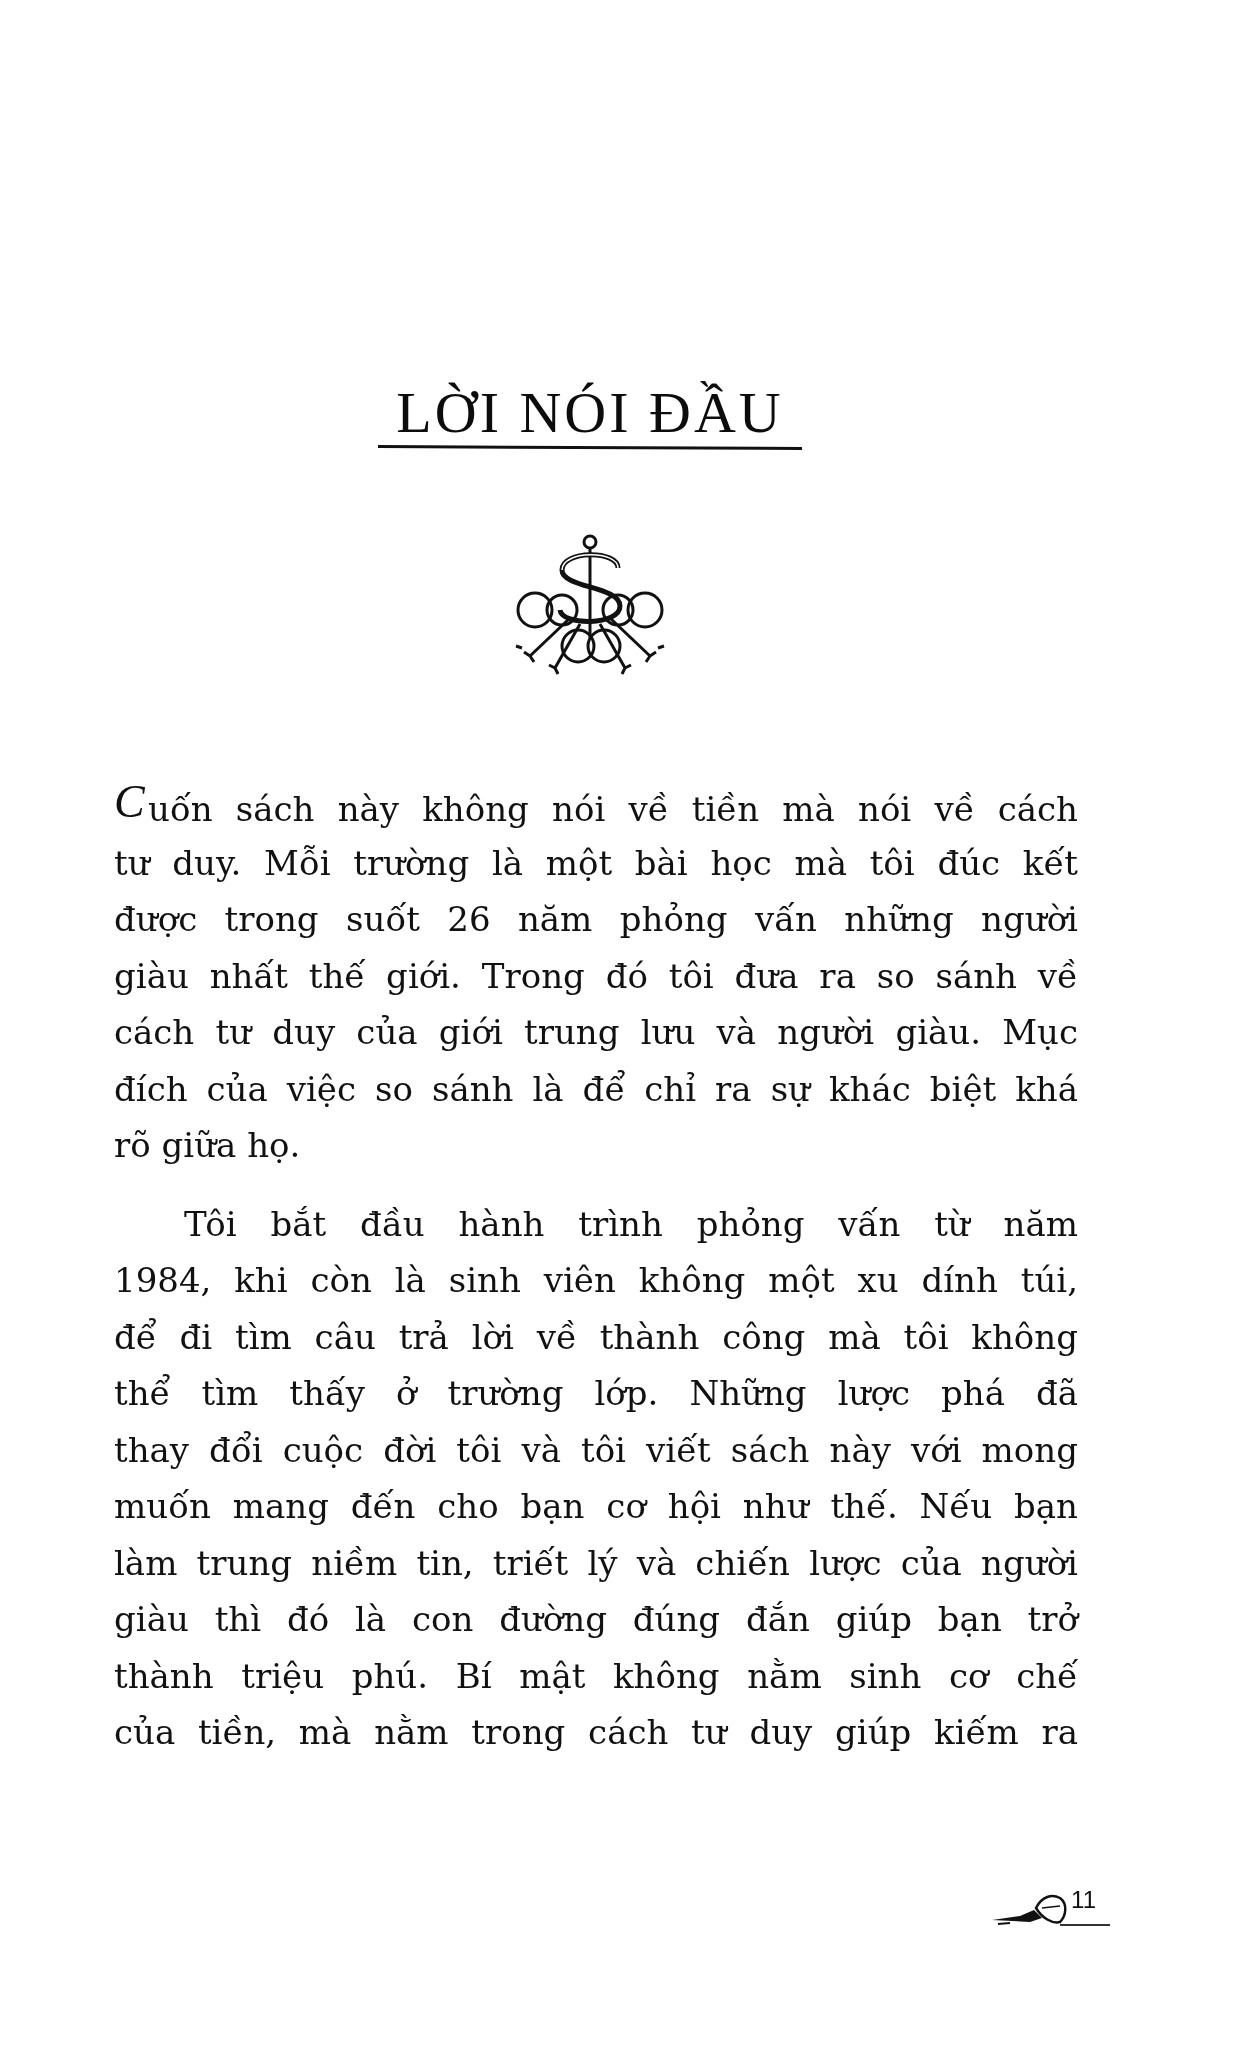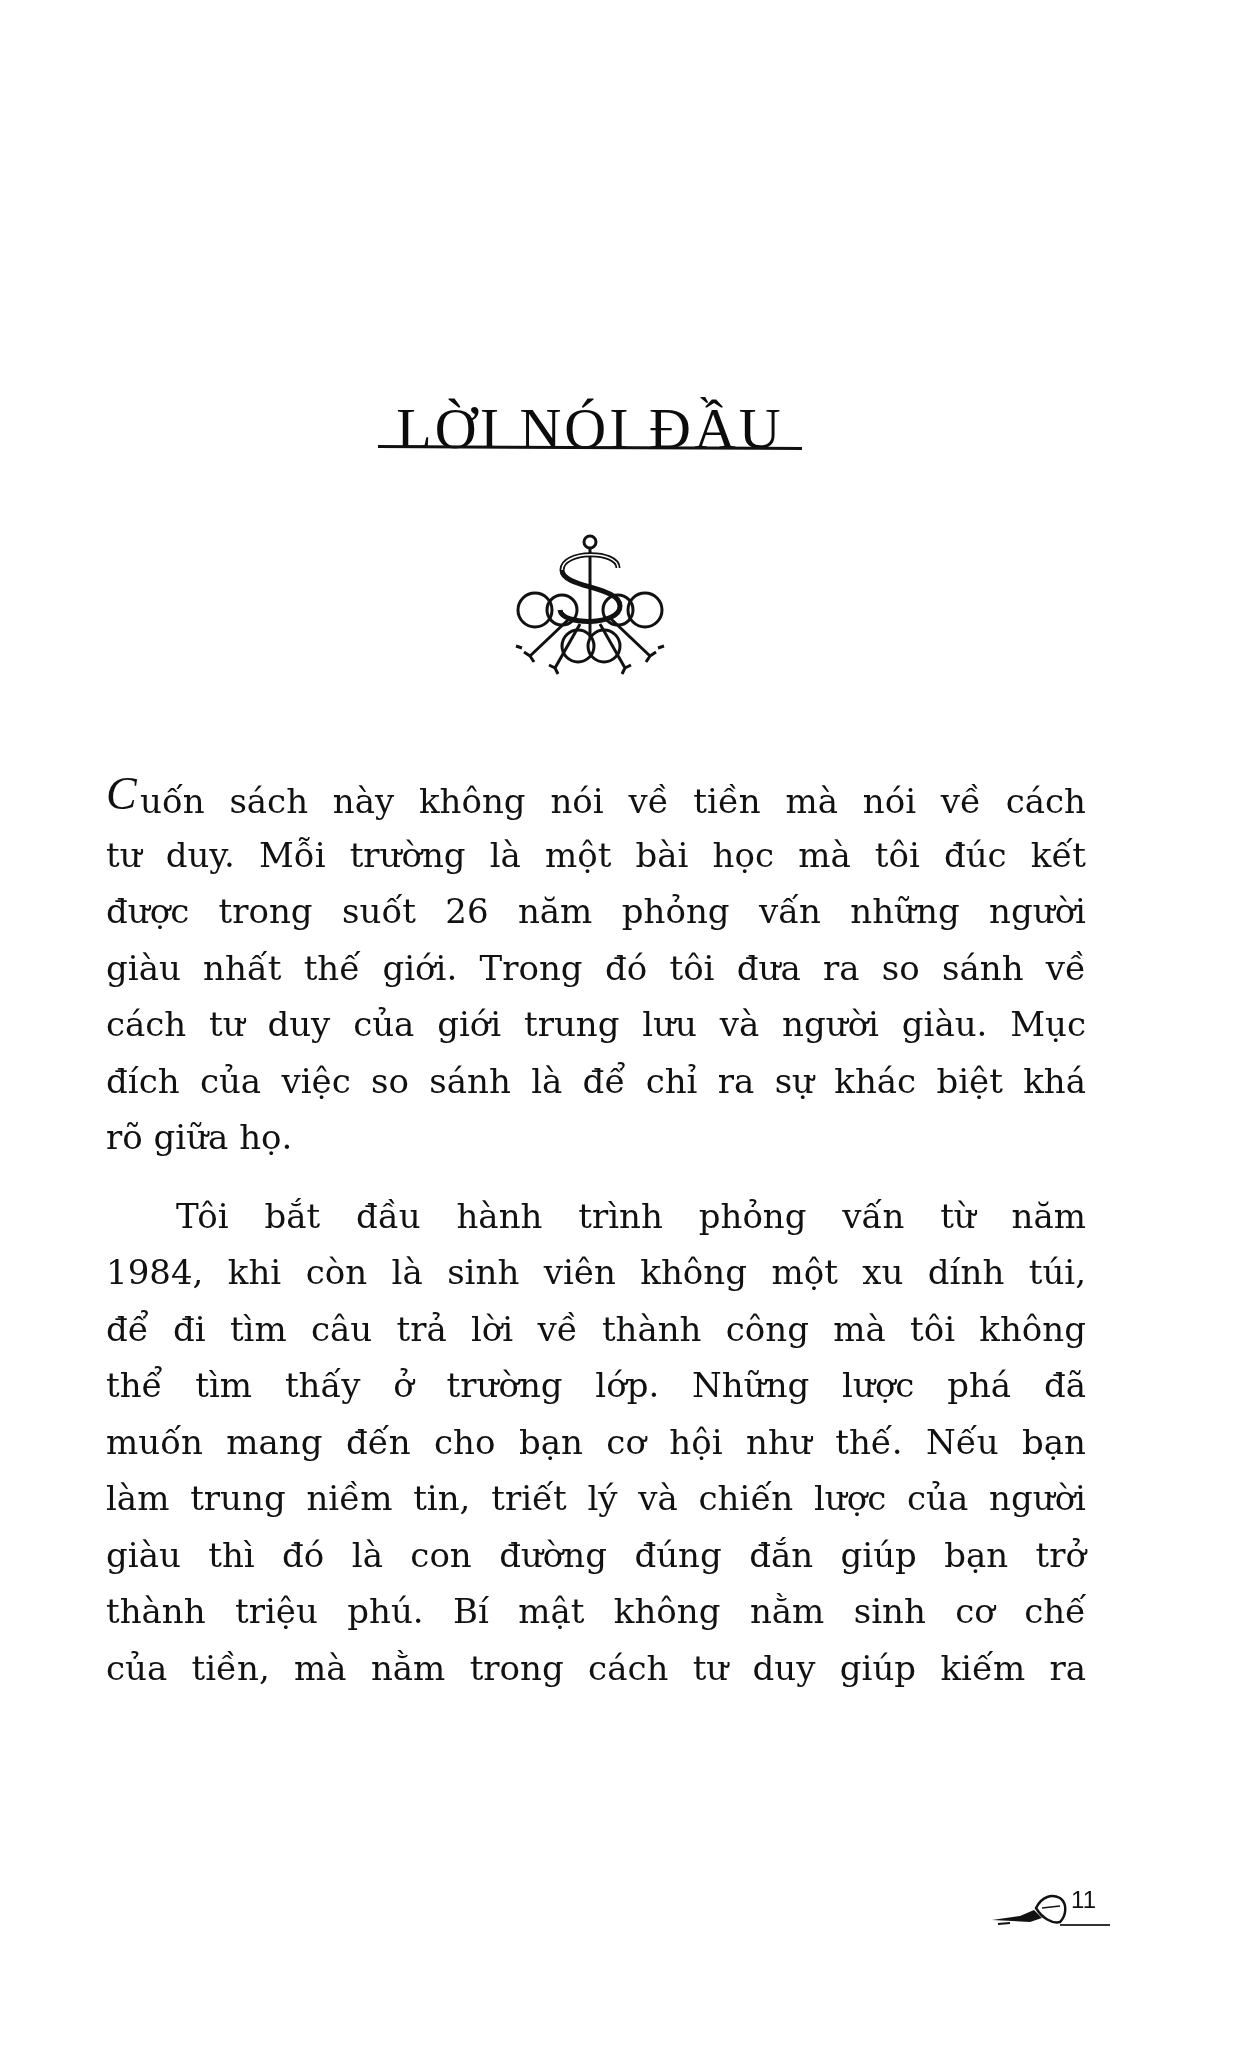--- a/index.html
+++ b/index.html
@@ -30,21 +30,21 @@
       text-align: center;
     }
     .title {
       font-family: "Liberation Serif", "DejaVu Serif", serif;
       font-size: 58px;
       letter-spacing: 3px;
       font-variant: small-caps;
       color: #0c0c0c;
       line-height: 70px;
       white-space: nowrap;
-      margin: 16px;
+      margin: 0;
       font-weight: normal;
       text-align: center;
     }
     .title-rule {
       position: absolute;
       left: 378px;
       top: 446px;
       width: 424px;
       height: 3px;
       background: #111;
@@ -61,21 +61,21 @@
       position: absolute;
       left: 106px;
       top: 770px;
       width: 980px;
       font-family: "DejaVu Serif", "Liberation Serif", serif;
       font-size: 34px;
       line-height: 56.5px;
       color: #111;
     }
     .para {
-      margin: 0;
+      margin: 8px;
       text-align: justify;
       text-align-last: justify;
     }
     .line {
       display: block;
       text-align: justify;
       text-align-last: justify;
       white-space: nowrap;
       height: 56.5px;
     }
@@ -172,20 +172,21 @@
       <span class="line">giàu nhất thế giới. Trong đó tôi đưa ra so sánh về</span>
       <span class="line">cách tư duy của giới trung lưu và người giàu. Mục</span>
       <span class="line">đích của việc so sánh là để chỉ ra sự khác biệt khá</span>
       <span class="line last">rõ giữa họ.</span>
     </div>
     <div class="para">
       <span class="line"><span class="indent"></span><span>Tôi bắt đầu hành trình phỏng vấn từ năm</span></span>
       <span class="line">1984, khi còn là sinh viên không một xu dính túi,</span>
       <span class="line">để đi tìm câu trả lời về thành công mà tôi không</span>
       <span class="line">thể tìm thấy ở trường lớp. Những lược phá đã</span>
+      <span class="line">thay đổi cuộc đời tôi và tôi viết sách này với mong</span>
       <span class="line">muốn mang đến cho bạn cơ hội như thế. Nếu bạn</span>
       <span class="line">làm trung niềm tin, triết lý và chiến lược của người</span>
       <span class="line">giàu thì đó là con đường đúng đắn giúp bạn trở</span>
       <span class="line">thành triệu phú. Bí mật không nằm sinh cơ chế</span>
       <span class="line">của tiền, mà nằm trong cách tư duy giúp kiếm ra</span>
     </div>
   </div>
 
   <div class="footer">
     <div class="footer-art">

